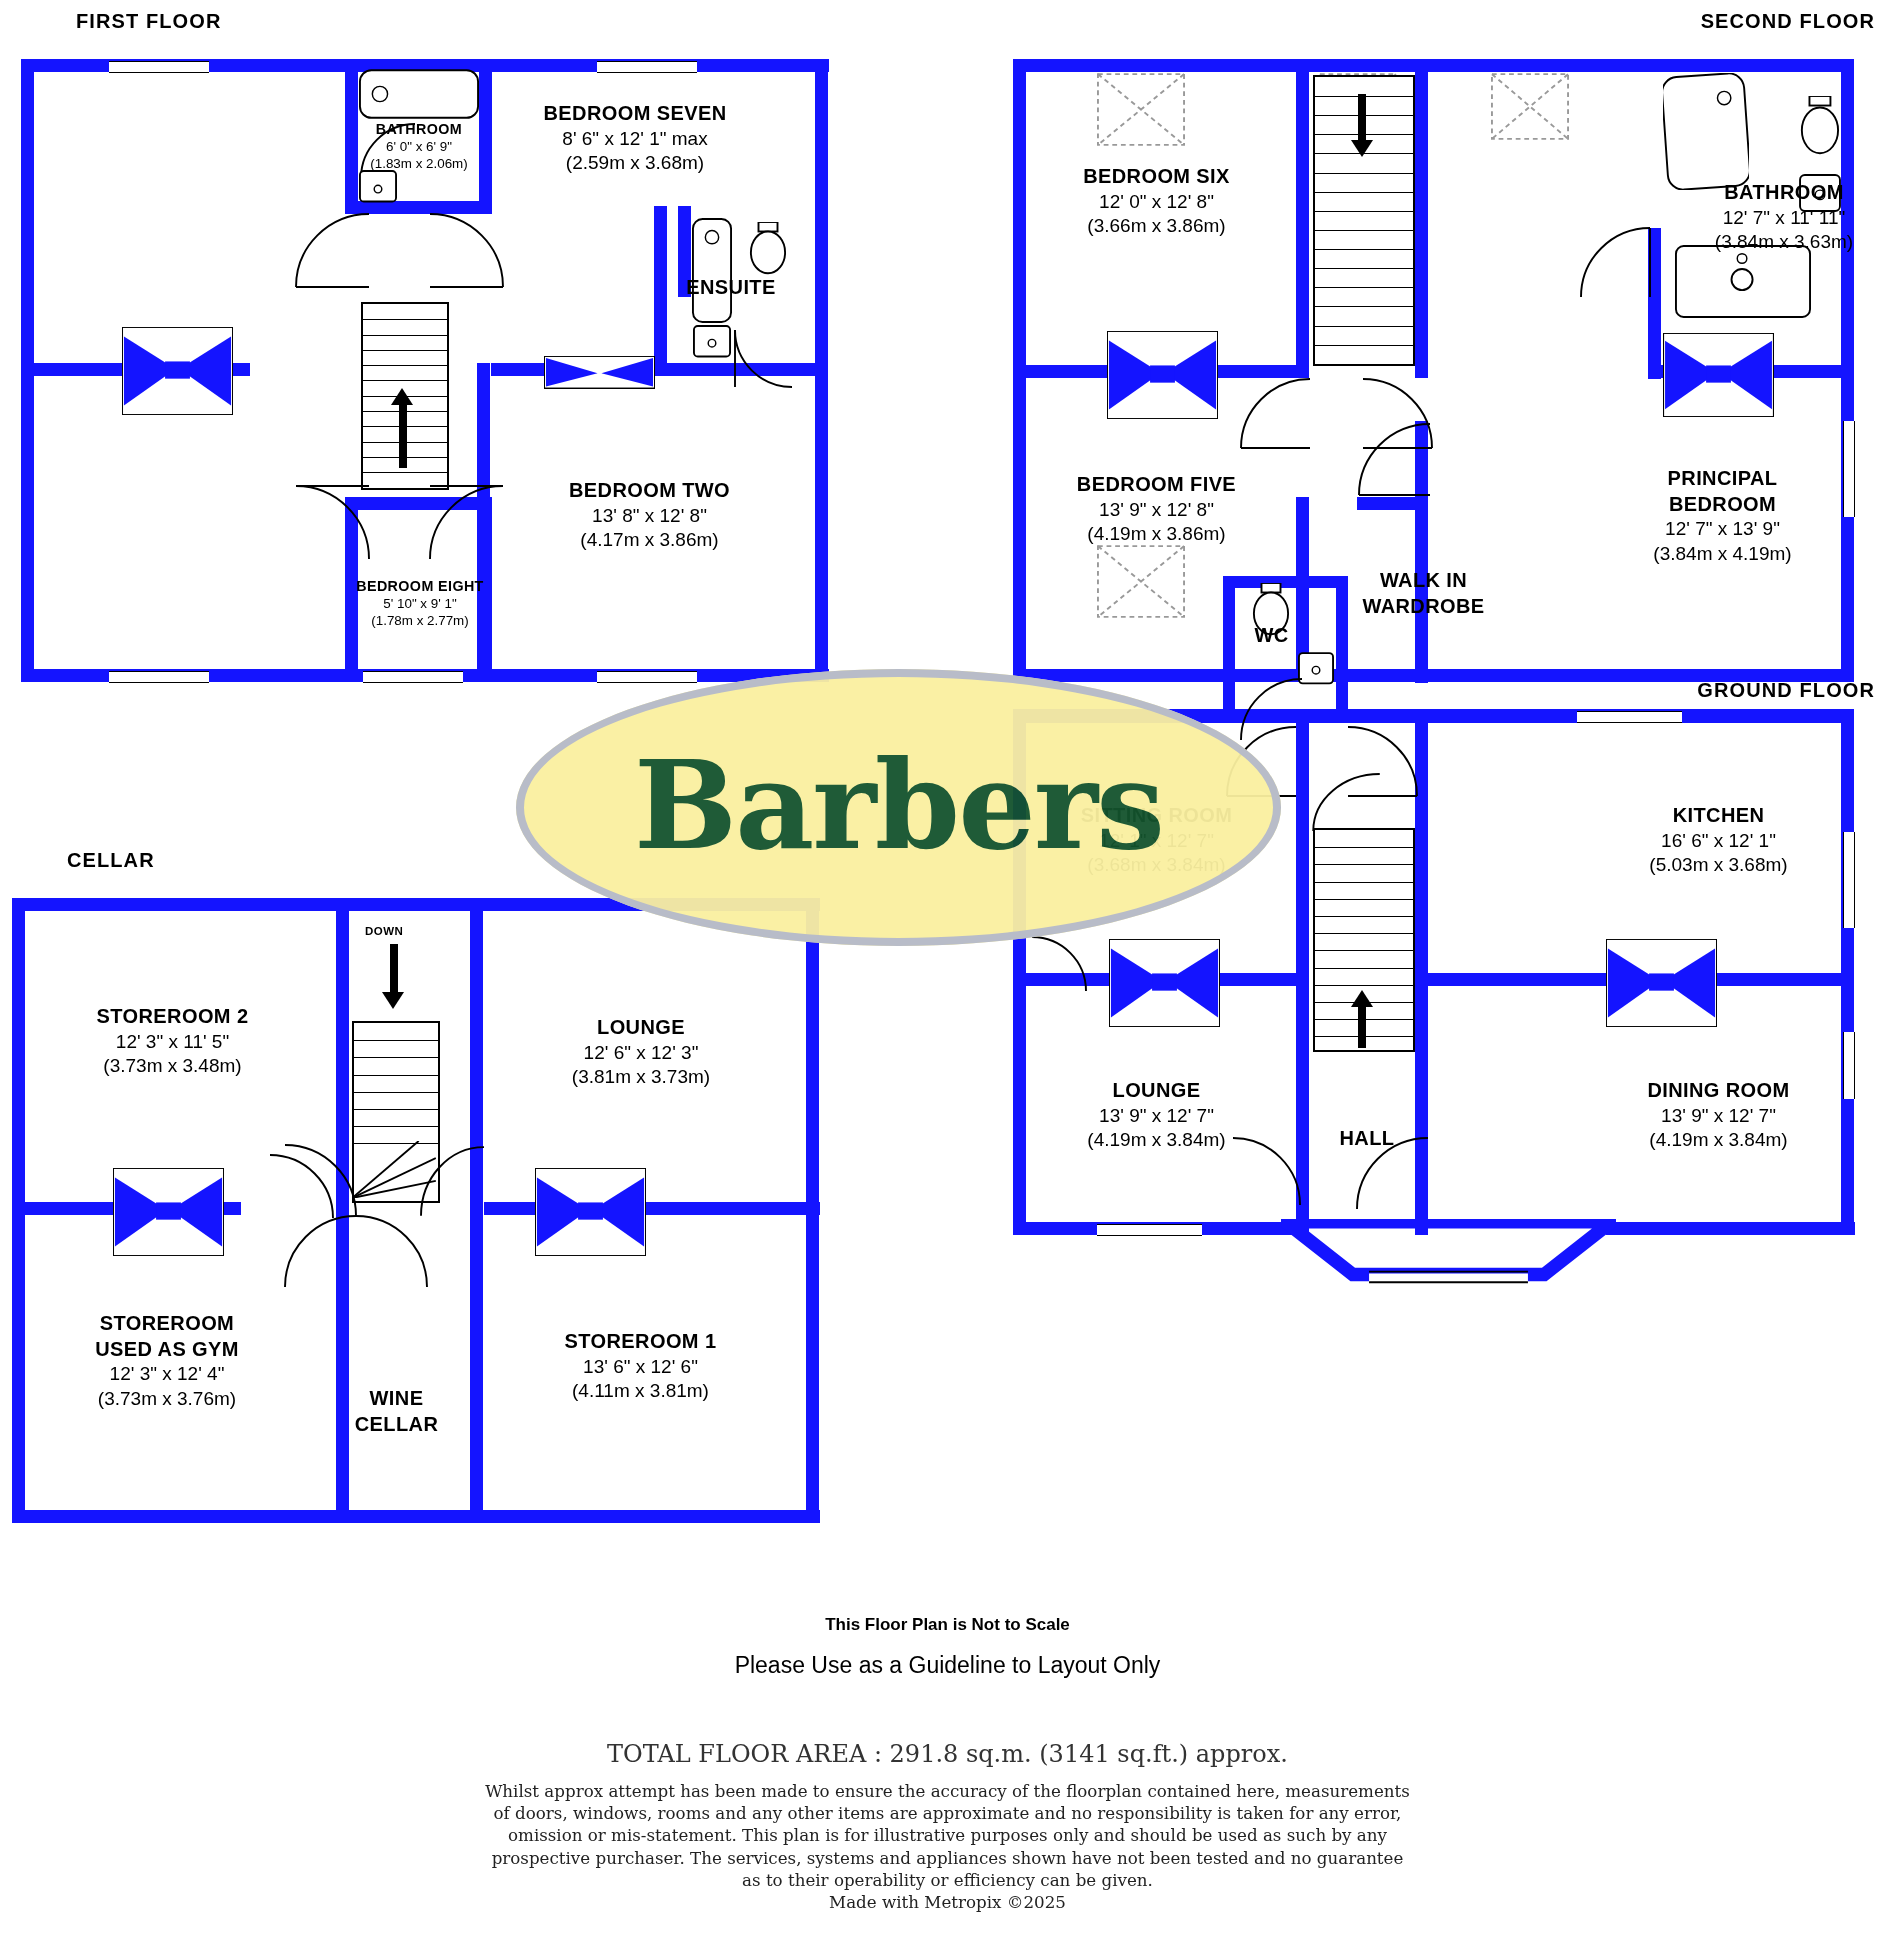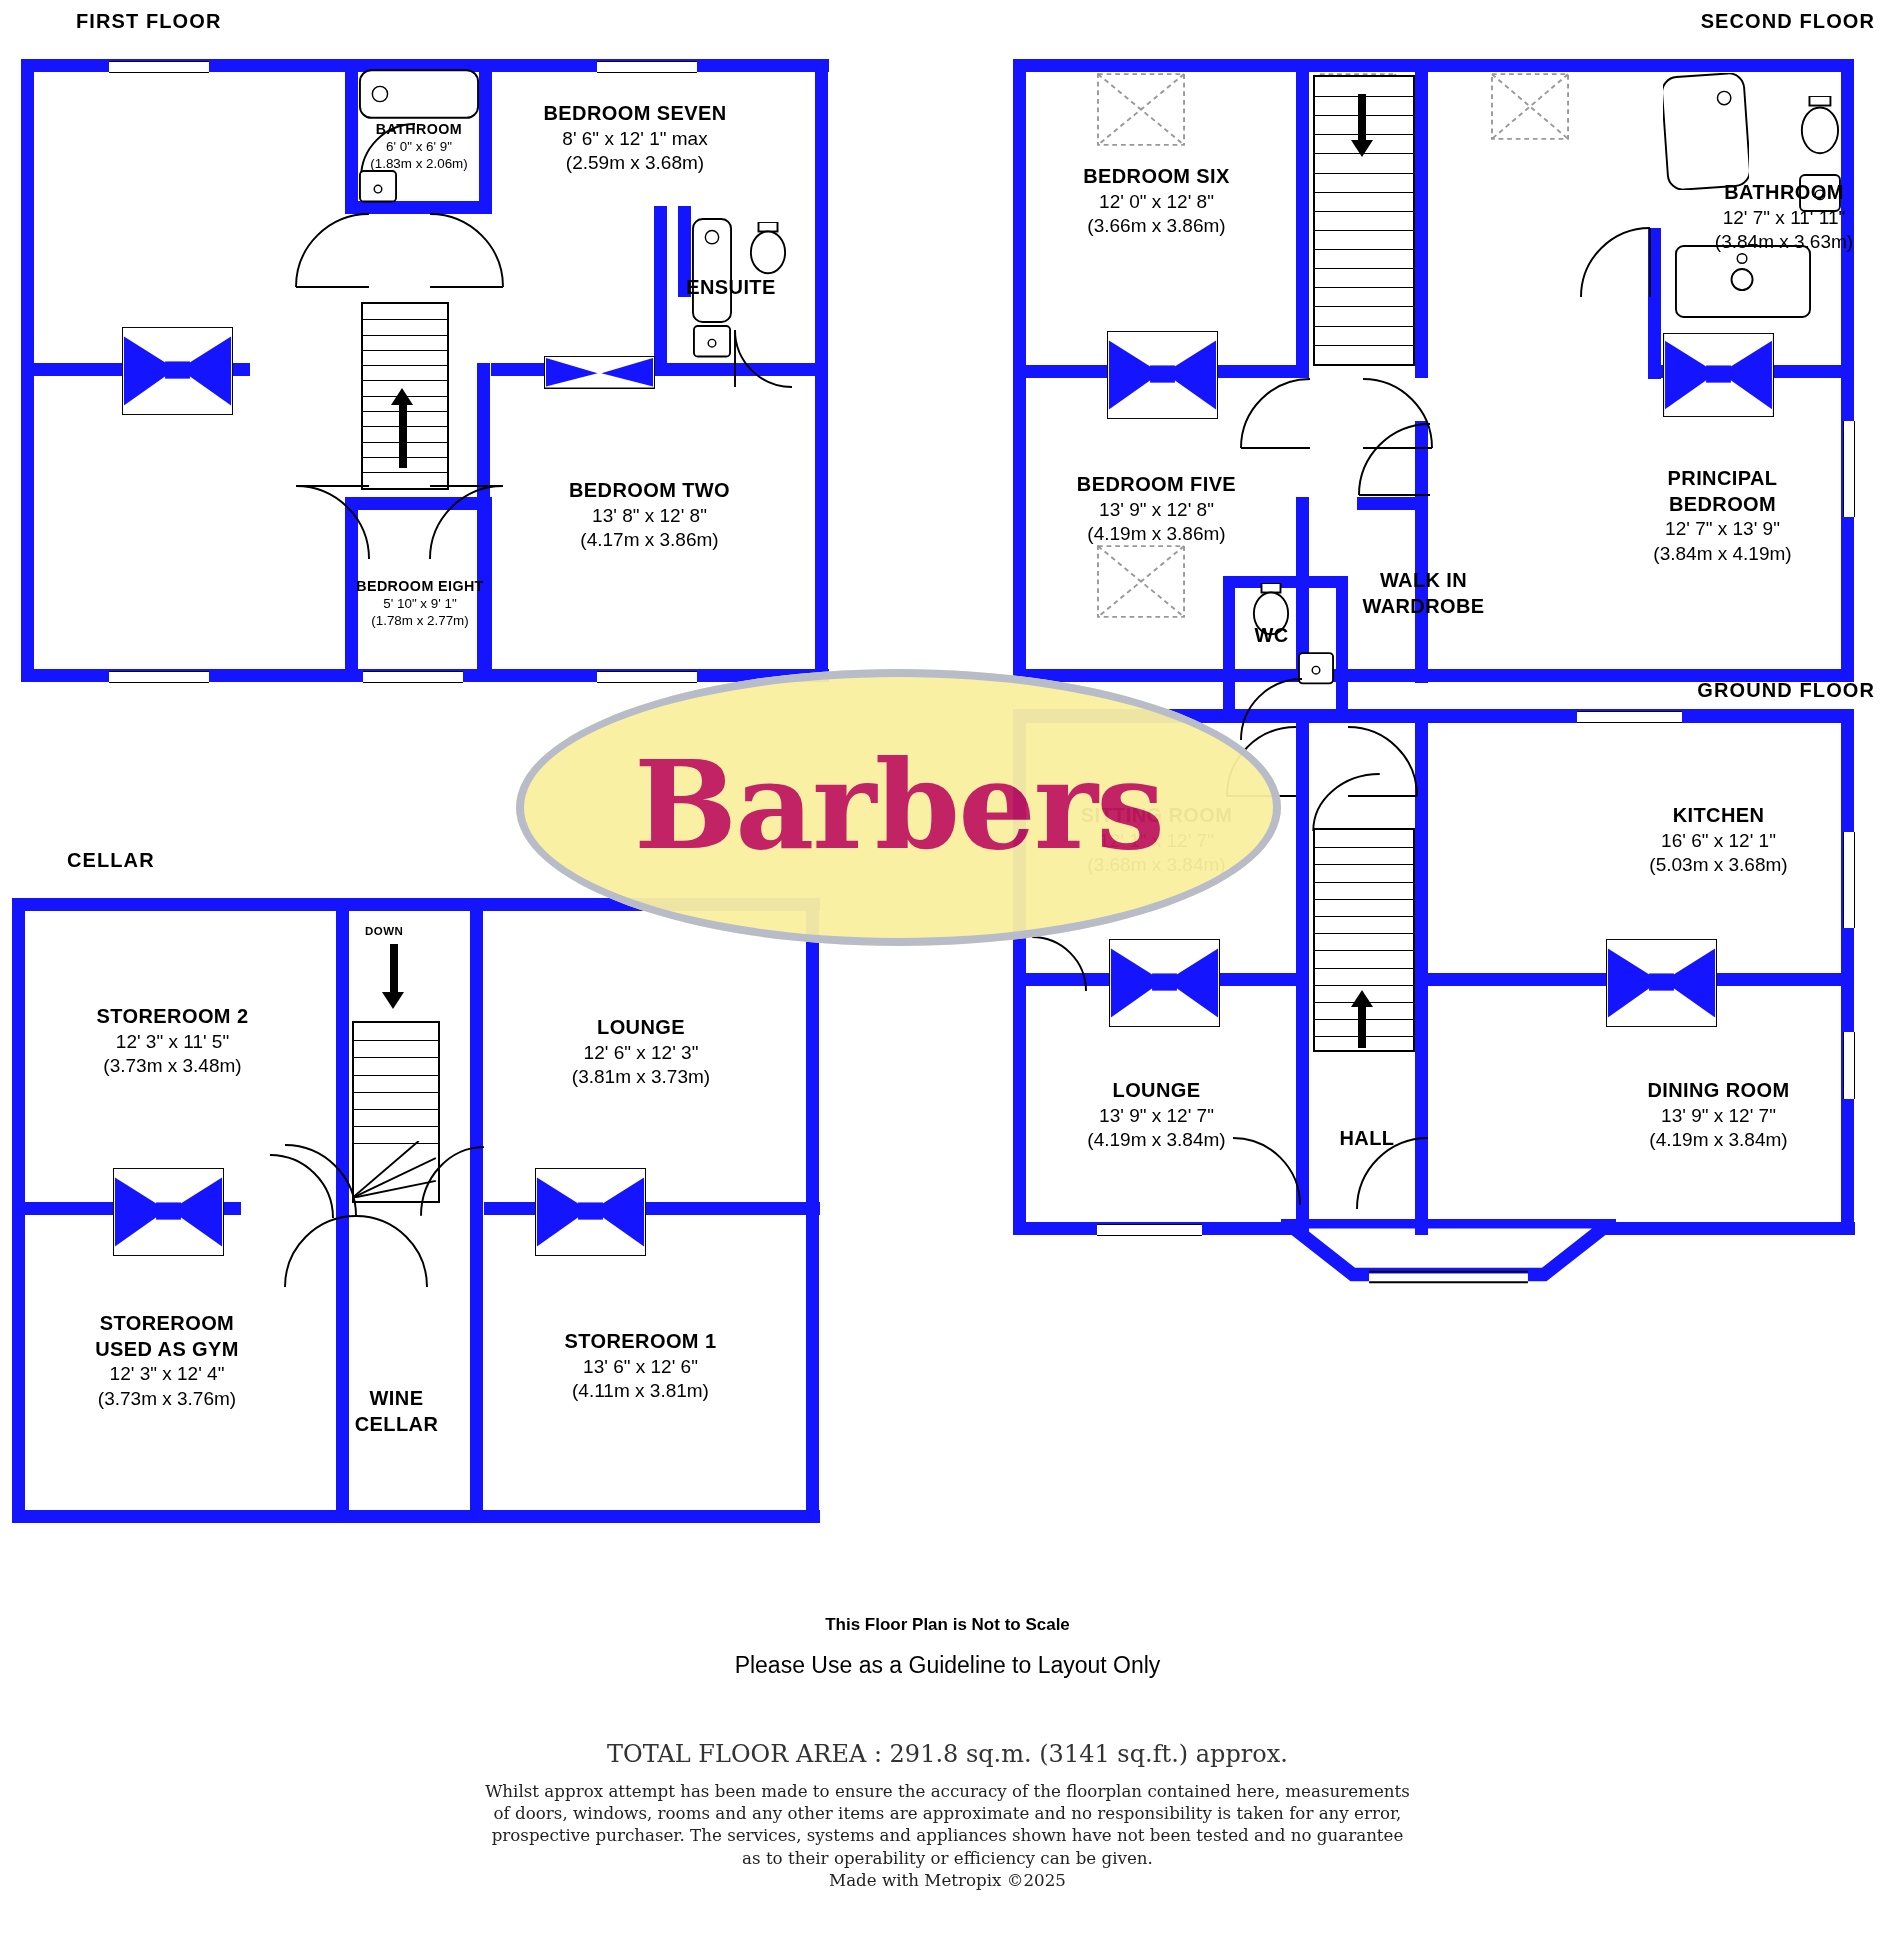--- a/index.html
+++ b/index.html
@@ -38,21 +38,21 @@
   
   .fx{position:absolute;}
   .fx svg{display:block;}
   
   #watermark{
     position:absolute;left:516px;top:669px;width:765px;height:277px;
     border-radius:50%;background:#faf0a0;opacity:.95;
     display:flex;align-items:center;justify-content:center;
   }
   #watermark .wm-text{
-    font-family:"DejaVu Serif", serif;font-weight:bold;font-size:122px;color:#be185d;
+    font-family:"DejaVu Serif", serif;font-weight:bold;font-size:122px;color:#14532d;
     letter-spacing:-1.9px;margin-top:-5.7px;
   }
   #wm-ring{
     position:absolute;left:516px;top:669px;width:765px;height:277px;
     border-radius:50%;border:8.6px solid #b8bcc8;box-sizing:border-box;
   }
   
   .footer{position:absolute;left:0;width:1895px;text-align:center;}
   .f1{font-size:17px;font-weight:bold;text-align:center;}
   .f2{font-size:23px;}
@@ -624,17 +624,18 @@
   <span class="wm-text">Barbers</span>
 </div>
 <div id="wm-ring"></div>
 
 <div class="footer f1" style="top:1615px;">This Floor Plan is Not to Scale</div>
 <div class="footer f2" style="top:1652px;">Please Use as a Guideline to Layout Only</div>
 <div class="footer f3" style="top:1740px;">TOTAL FLOOR AREA : 291.8 sq.m. (3141 sq.ft.) approx.</div>
 <div class="footer f4" style="top:1780px;">
   <div>Whilst approx attempt has been made to ensure the accuracy of the floorplan contained here, measurements</div>
   <div>of doors, windows, rooms and any other items are approximate and no responsibility is taken for any error,</div>
+  <div>omission or mis-statement. This plan is for illustrative purposes only and should be used as such by any</div>
   <div>prospective purchaser. The services, systems and appliances shown have not been tested and no guarantee</div>
   <div>as to their operability or efficiency can be given.</div>
   <div>Made with Metropix ©2025</div>
 </div>
 
 
 </body></html>

